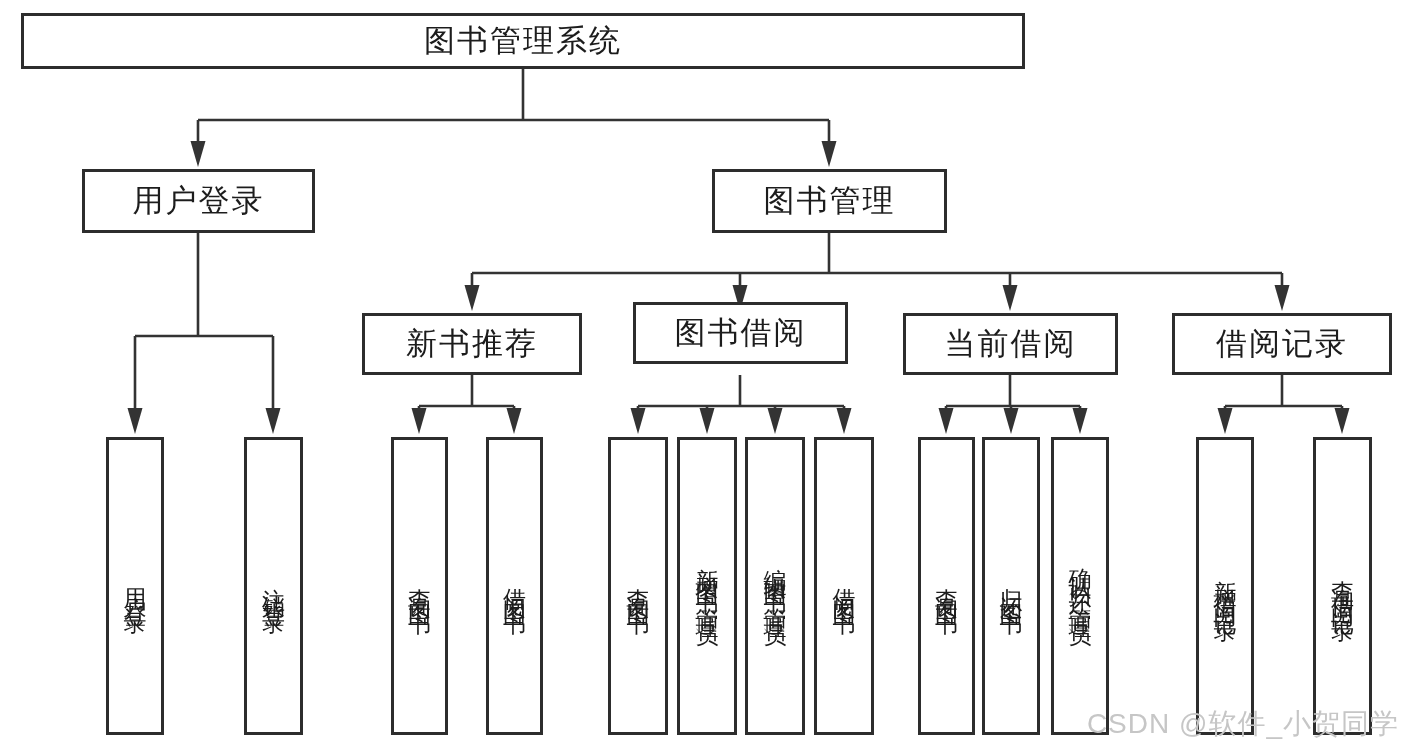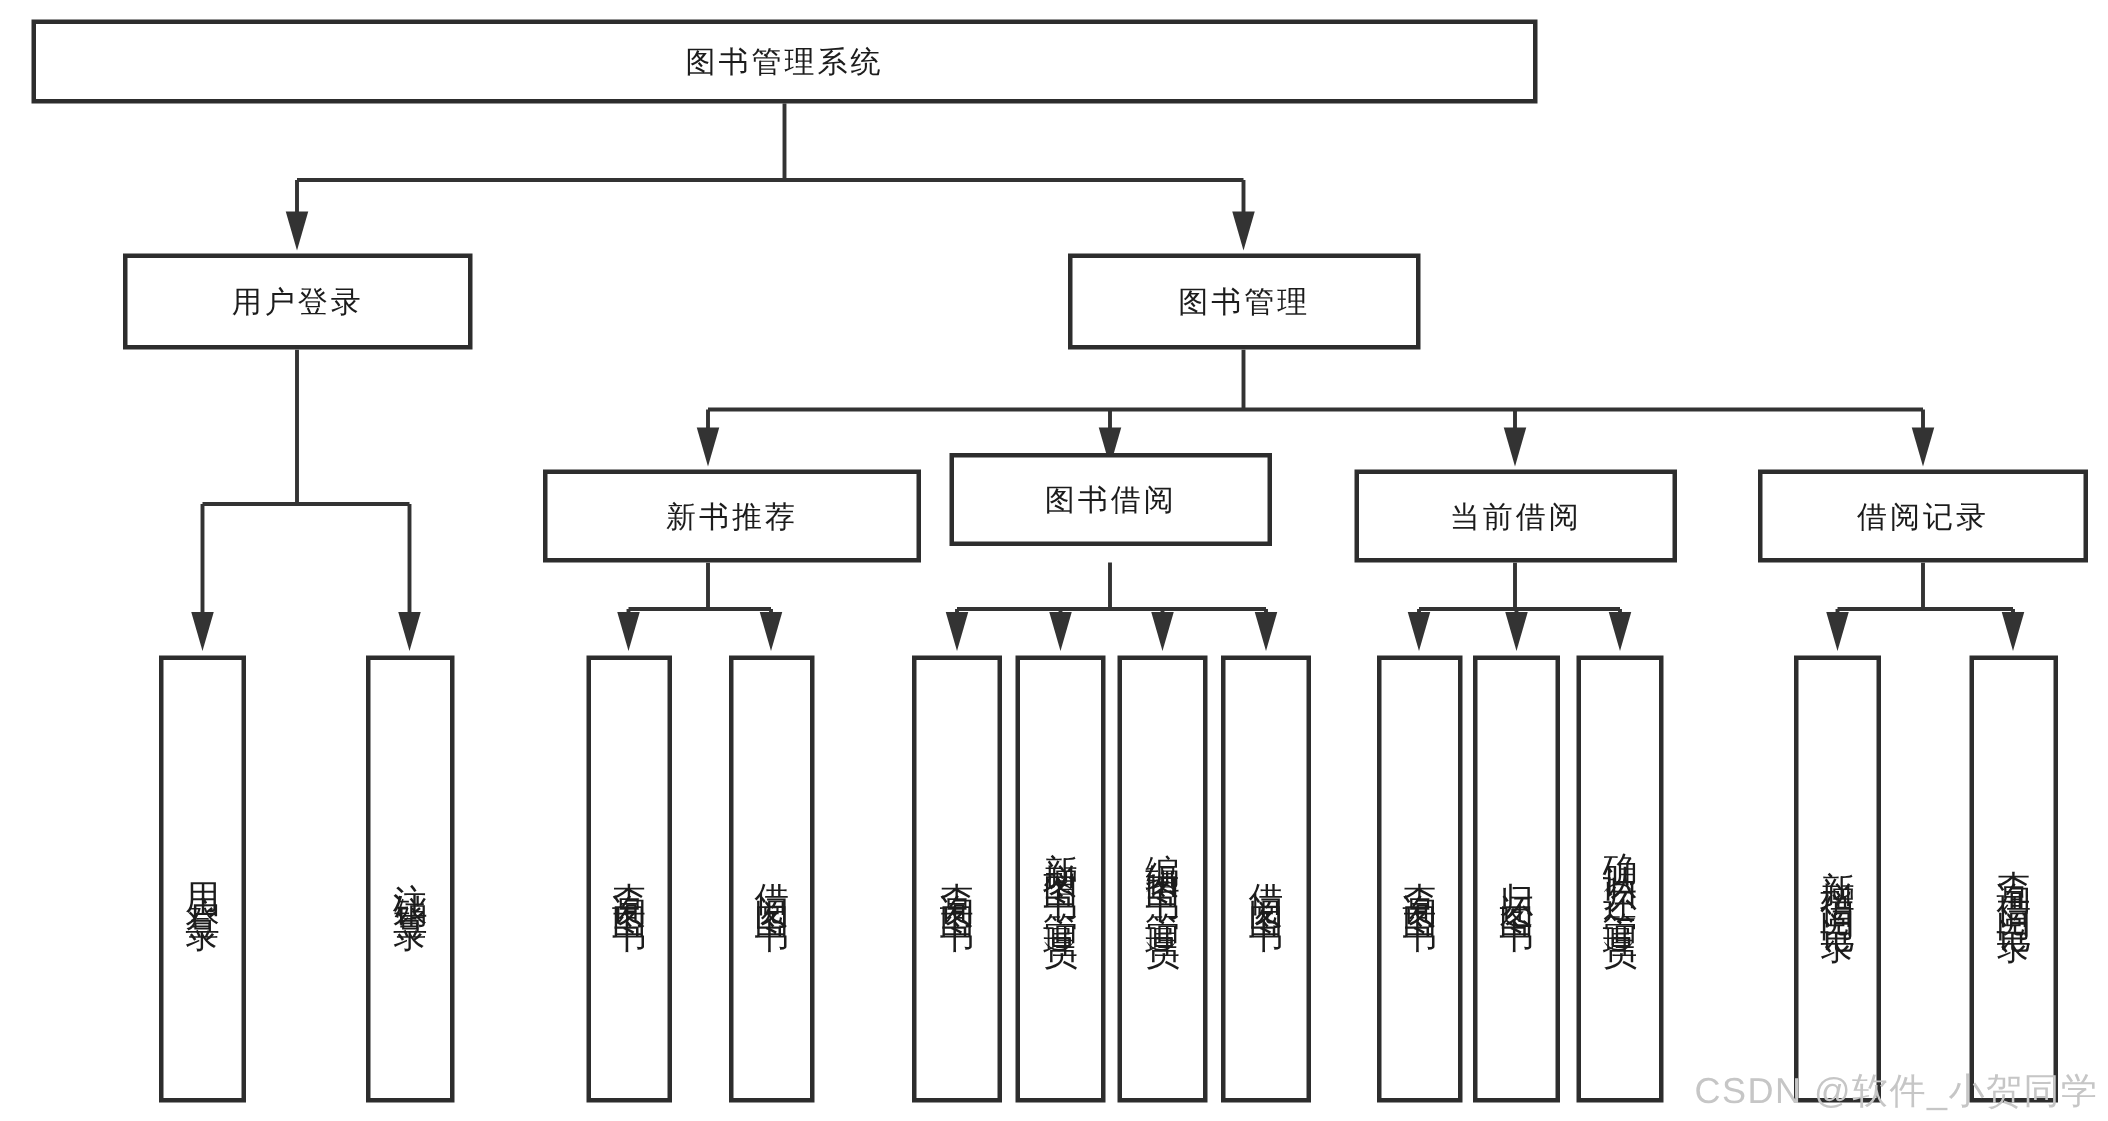--- a/index.html
+++ b/index.html
@@ -9,28 +9,28 @@
   html,body{margin:0;padding:0;background:var(--background);}
   body{font-family:"Liberation Sans","DejaVu Sans",sans-serif;color:var(--text);}
   .stage{position:relative;width:1405px;height:747px;background:var(--background);overflow:hidden;}
   .connectors{position:absolute;left:0;top:0;width:1405px;height:747px;}
   .connectors path{stroke:var(--line);stroke-width:2.6;fill:none;}
   .connectors polygon{fill:var(--line);stroke:none;}
   .node{
     position:absolute;box-sizing:border-box;background:var(--background);
     border:3px solid var(--border);display:flex;align-items:center;justify-content:center;
   }
-  .h-node span{font-size:20px;letter-spacing:2px;white-space:nowrap;}
+  .h-node span{font-size:31px;letter-spacing:2px;white-space:nowrap;}
   .v-node span{
     writing-mode:vertical-rl;text-orientation:mixed;
     font-size:23px;letter-spacing:8px;line-height:1;
   }
   .watermark{
     position:absolute;right:6px;bottom:4px;z-index:5;
-    font-size:24px;color:var(--watermark);letter-spacing:1px;white-space:nowrap;margin-top:32px;
+    font-size:28px;color:var(--watermark);letter-spacing:1px;white-space:nowrap;margin-top:32px;
   }
 </style>
 </head>
 <body>
 
 <div class="stage">
 
   <svg class="connectors" viewBox="0 0 1405 747" aria-hidden="true">
 
     <path d="M523 68 V120 M198 120 H829 M198 120 V146 M829 120 V146"></path>
@@ -71,21 +71,21 @@
     <span>图书管理系统</span>
   </div>
 
   <div class="node h-node" style="left:82px;top:169px;width:233px;height:64px;">
     <span>用户登录</span>
   </div>
   <div class="node h-node" style="left:712px;top:169px;width:235px;height:64px;text-align:right;">
     <span>图书管理</span>
   </div>
 
-  <div class="node h-node" style="left:362px;top:313px;width:252px;height:62px;">
+  <div class="node h-node" style="left:362px;top:313px;width:220px;height:62px;">
     <span>新书推荐</span>
   </div>
   <div class="node h-node" style="left:633px;top:302px;width:215px;height:62px;">
     <span>图书借阅</span>
   </div>
   <div class="node h-node" style="left:903px;top:313px;width:215px;height:62px;text-align:center;">
     <span>当前借阅</span>
   </div>
   <div class="node h-node" style="left:1172px;top:313px;width:220px;height:62px;">
     <span>借阅记录</span>

